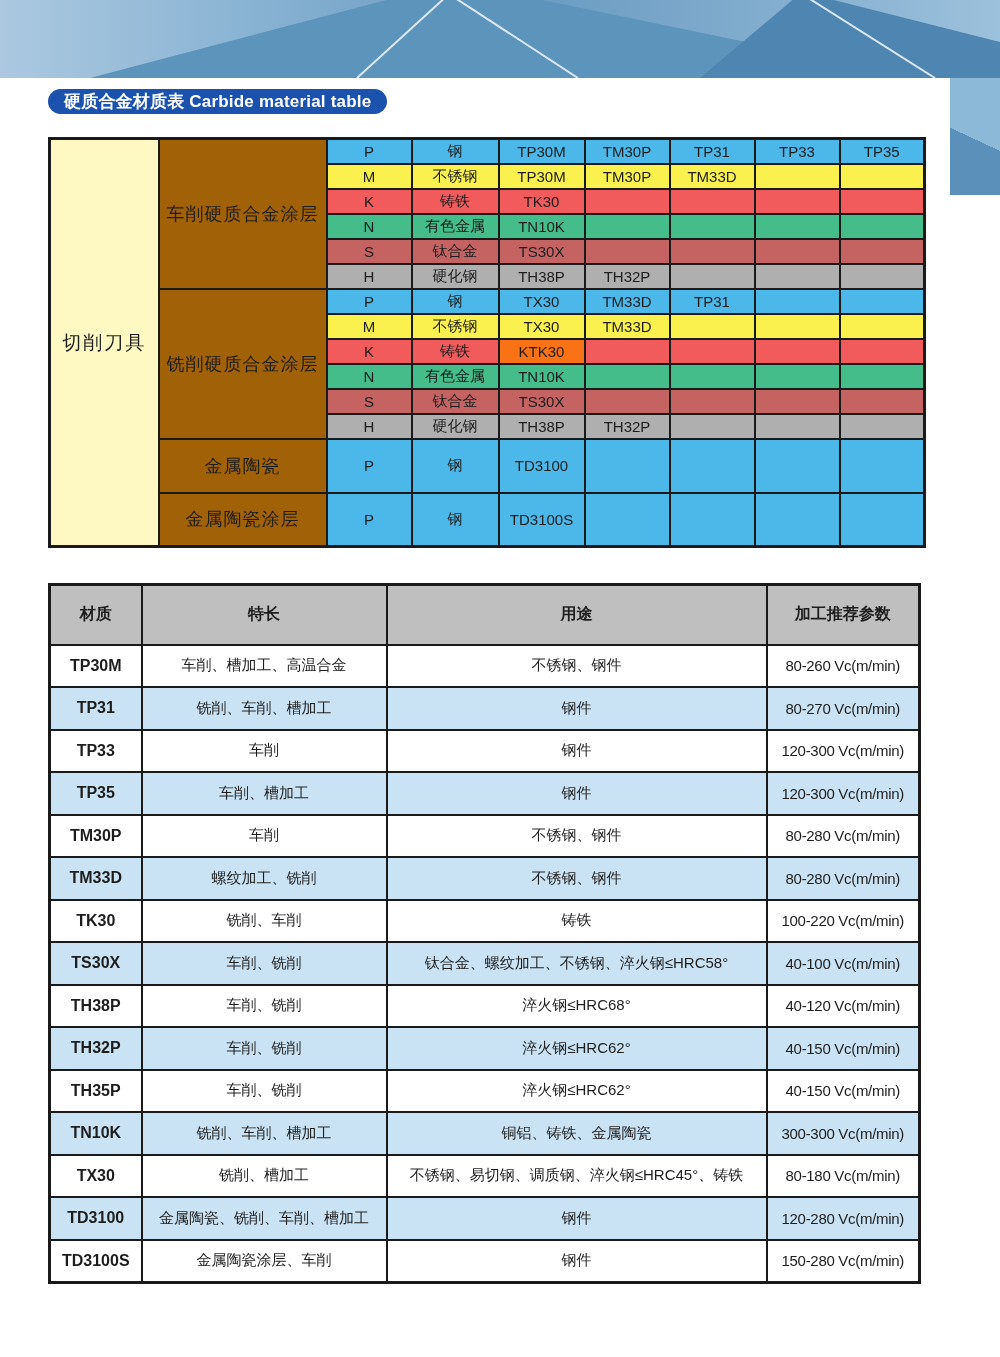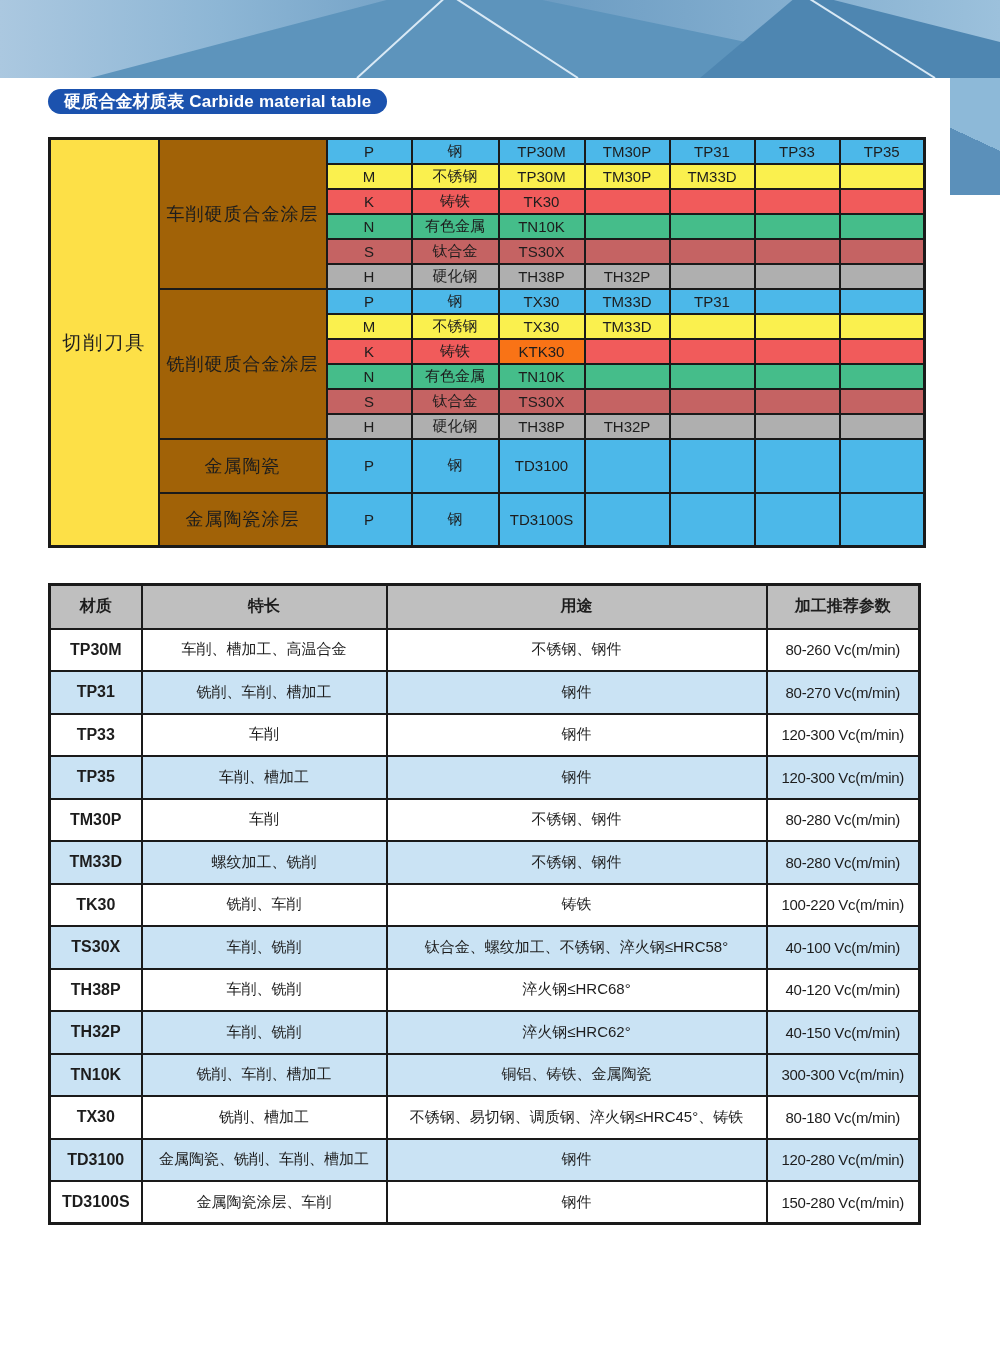--- a/index.html
+++ b/index.html
@@ -46,41 +46,41 @@
     border: 2px solid #1a1a1a;
     text-align: center;
     vertical-align: middle;
     font-size: 15px;
     height: 25px;
     padding: 0 2px;
     overflow: hidden;
     white-space: nowrap;
   }
   table.carbide td.label-cell { background: #a16207; font-size: 18px; letter-spacing: 1px; }
-  table.carbide td.tool-cell  { background: #fde047; font-size: 19px; letter-spacing: 2px; }
+  table.carbide td.tool-cell  { background: #fef9c3; font-size: 19px; letter-spacing: 2px; }
   table.carbide tr.tall td { height: 54px; }
   
   .mat-table-wrap { position: absolute; left: 48px; top: 583px; }
   table.materials {
     border-collapse: collapse;
     table-layout: fixed;
     width: 870px;
     border: 3px solid #1a1a1a;
   }
   table.materials td, table.materials th {
     border: 2px solid #1a1a1a;
     text-align: center;
     vertical-align: middle;
     padding: 0 2px;
     overflow: hidden;
     white-space: nowrap;
   }
   table.materials th {
     background: #bfbfbf;
-    height: 44px;
+    height: 60px;
     font-size: 16px; font-weight: bold;
   }
   table.materials td { height: 42.5px; font-size: 15px; background: #ffffff; }
   table.materials tr.alt td { background: #cae3f4; }
   table.materials td.grade { font-weight: bold; font-size: 16px; }
   table.materials td.params { font-size: 15px; letter-spacing: -0.3px; }
 </style>
 </head>
 <body>
 
@@ -325,20 +325,26 @@
           <td>车削、铣削</td>
           <td>淬火钢≤HRC68°</td>
           <td class="params">40-120 Vc(m/min)</td>
         </tr>
         <tr class="alt">
           <td class="grade">TH32P</td>
           <td>车削、铣削</td>
           <td>淬火钢≤HRC62°</td>
           <td class="params">40-150 Vc(m/min)</td>
         </tr>
+        <tr>
+          <td class="grade">TH35P</td>
+          <td>车削、铣削</td>
+          <td>淬火钢≤HRC62°</td>
+          <td class="params">40-150 Vc(m/min)</td>
+        </tr>
         <tr class="alt">
           <td class="grade">TN10K</td>
           <td>铣削、车削、槽加工</td>
           <td>铜铝、铸铁、金属陶瓷</td>
           <td class="params">300-300 Vc(m/min)</td>
         </tr>
         <tr>
           <td class="grade">TX30</td>
           <td>铣削、槽加工</td>
           <td>不锈钢、易切钢、调质钢、淬火钢≤HRC45°、铸铁</td>

